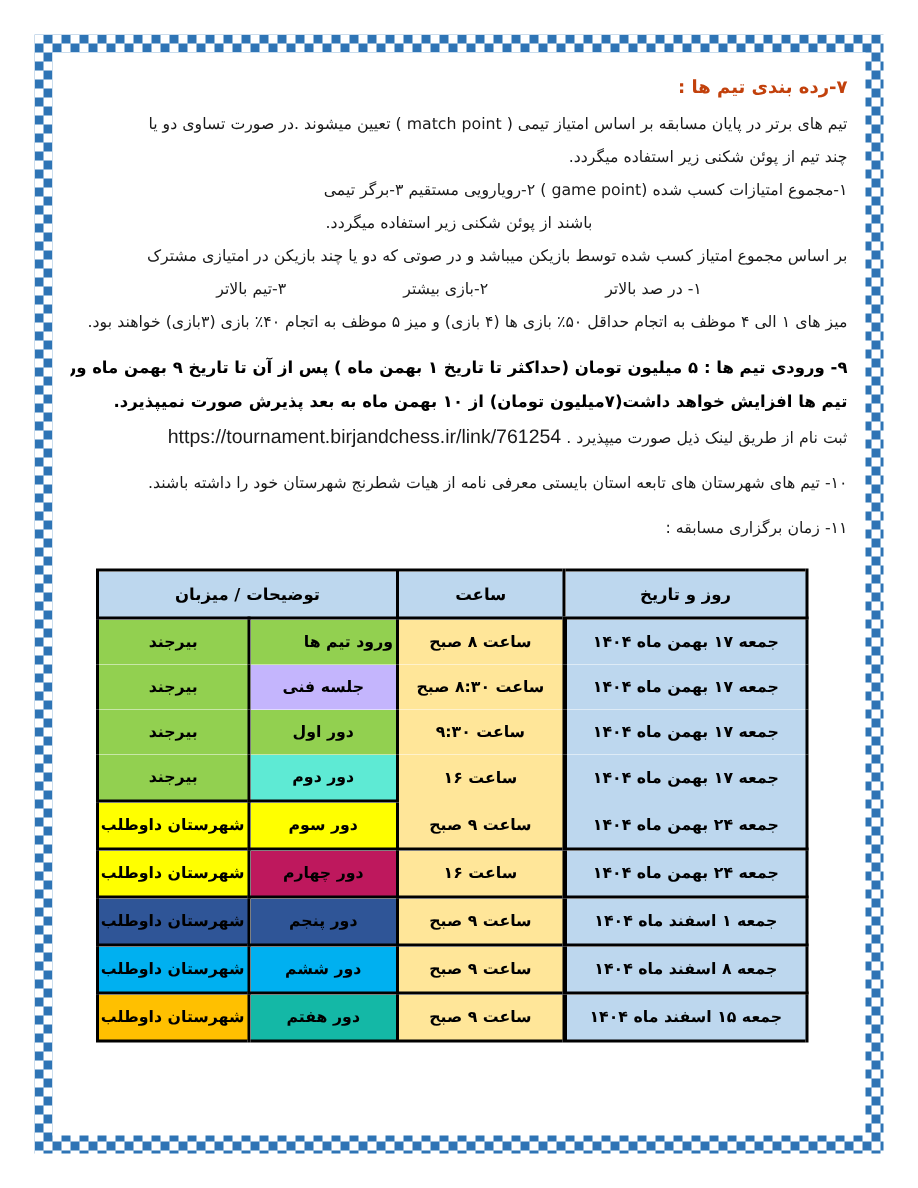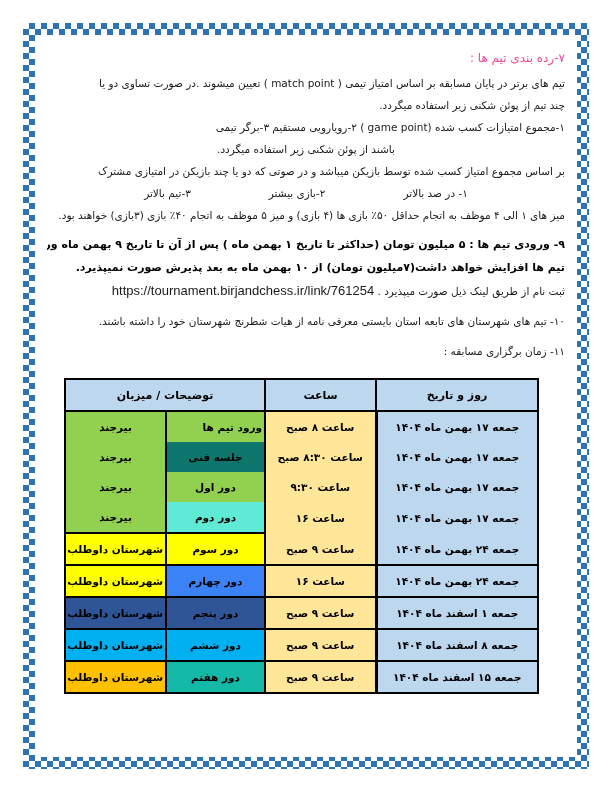--- a/index.html
+++ b/index.html
@@ -14,21 +14,21 @@
     background:repeating-conic-gradient(var(--c-border-blue,#2E74B5) 0% 25%, #ffffff 0% 50%);
     background-size:12px 12px;
   }
   .page-inner{
     position:absolute;inset:12px;background:#ffffff;
     padding:12px 12px 0 12px;
     direction:rtl;text-align:right;
     overflow:hidden;
   }
   .line{white-space:nowrap;overflow:hidden;line-height:22px;font-size:10.5px;}
-  .heading{font-weight:normal;font-size:12px;line-height:22px;margin-bottom:3px;color:#ec4899;}
+  .heading{font-weight:bold;font-size:12px;line-height:22px;margin-bottom:3px;color:#c2410c;}
   .para{margin:0;}
   .pts{margin-top:0;}
   .sec8{margin-top:21px;}
   .center{text-align:center;}
   .trio{display:flex;justify-content:center;gap:78px;line-height:22px;font-size:10.5px;}
   .bold9{font-weight:bold;font-size:11px;color:#000;margin-top:7px;line-height:23px;}
   .reglink{margin-top:0;font-size:10.5px;line-height:24px;}
   .url{font-family:"Liberation Sans","DejaVu Sans",sans-serif;font-size:13px;direction:ltr;unicode-bidi:embed;}
   .item10{margin-top:7px;}
   .item11{margin-top:8px;}
@@ -102,21 +102,21 @@
       <tbody>
         <tr>
           <td class="date">جمعه ۱۷  بهمن ماه ۱۴۰۴</td>
           <td class="time">ساعت ۸ صبح</td>
           <td class="band" style="background: rgb(146, 208, 80); text-align: right;">ورود تیم ها</td>
           <td class="band" style="background: rgb(146, 208, 80);">بیرجند</td>
         </tr>
         <tr>
           <td class="date">جمعه ۱۷  بهمن ماه ۱۴۰۴</td>
           <td class="time">ساعت ۸:۳۰ صبح</td>
-          <td class="band" style="background: #0f766e;">جلسه فنی</td>
+          <td class="band" style="background: #c4b5fd;">جلسه فنی</td>
           <td class="band" style="background: rgb(146, 208, 80);">بیرجند</td>
         </tr>
         <tr>
           <td class="date">جمعه ۱۷  بهمن ماه ۱۴۰۴</td>
           <td class="time">ساعت ۹:۳۰</td>
           <td class="band" style="background: rgb(146, 208, 80);">دور اول</td>
           <td class="band" style="background: rgb(146, 208, 80);">بیرجند</td>
         </tr>
         <tr class="seam-band">
           <td class="date">جمعه ۱۷  بهمن ماه ۱۴۰۴</td>
@@ -126,21 +126,21 @@
         </tr>
         <tr class="seam-full">
           <td class="date">جمعه ۲۴ بهمن ماه ۱۴۰۴</td>
           <td class="time">ساعت ۹ صبح</td>
           <td class="band" style="background: rgb(255, 255, 0);">دور سوم</td>
           <td class="band" style="background: rgb(255, 255, 0);">شهرستان داوطلب</td>
         </tr>
         <tr class="seam-full">
           <td class="date">جمعه ۲۴ بهمن ماه ۱۴۰۴</td>
           <td class="time">ساعت ۱۶</td>
-          <td class="band" style="background: #3b82f6;">دور چهارم</td>
+          <td class="band" style="background: #be185d;">دور چهارم</td>
           <td class="band" style="background: rgb(255, 255, 0);">شهرستان داوطلب</td>
         </tr>
         <tr class="seam-full">
           <td class="date">جمعه ۱  اسفند ماه ۱۴۰۴</td>
           <td class="time">ساعت ۹ صبح</td>
           <td class="band" style="background: rgb(47, 85, 151);">دور پنجم</td>
           <td class="band" style="background: rgb(47, 85, 151);">شهرستان داوطلب</td>
         </tr>
         <tr class="seam-full">
           <td class="date">جمعه ۸  اسفند ماه ۱۴۰۴</td>

